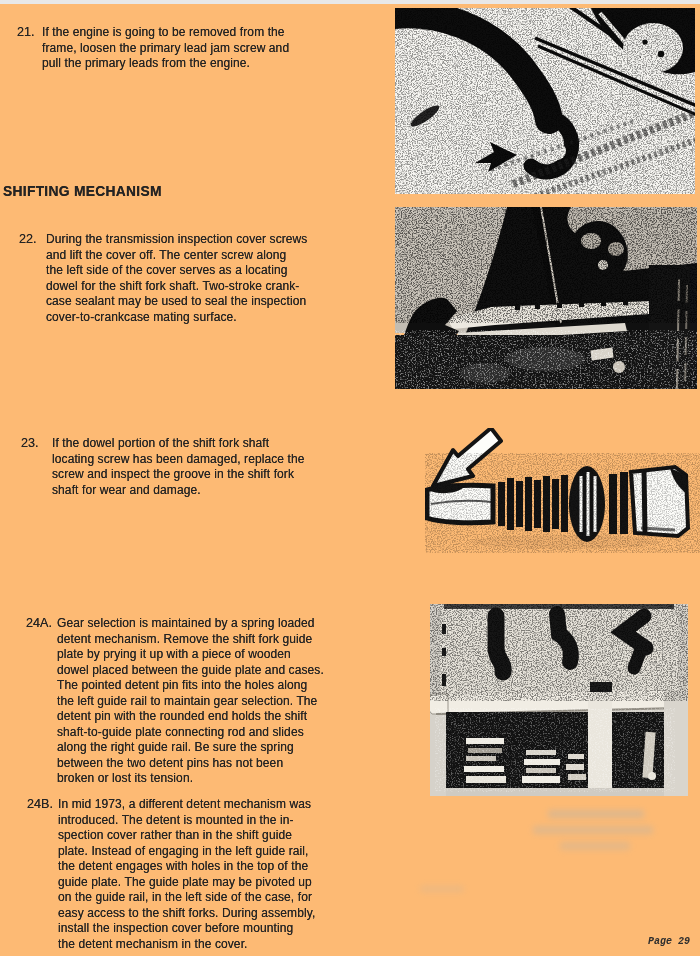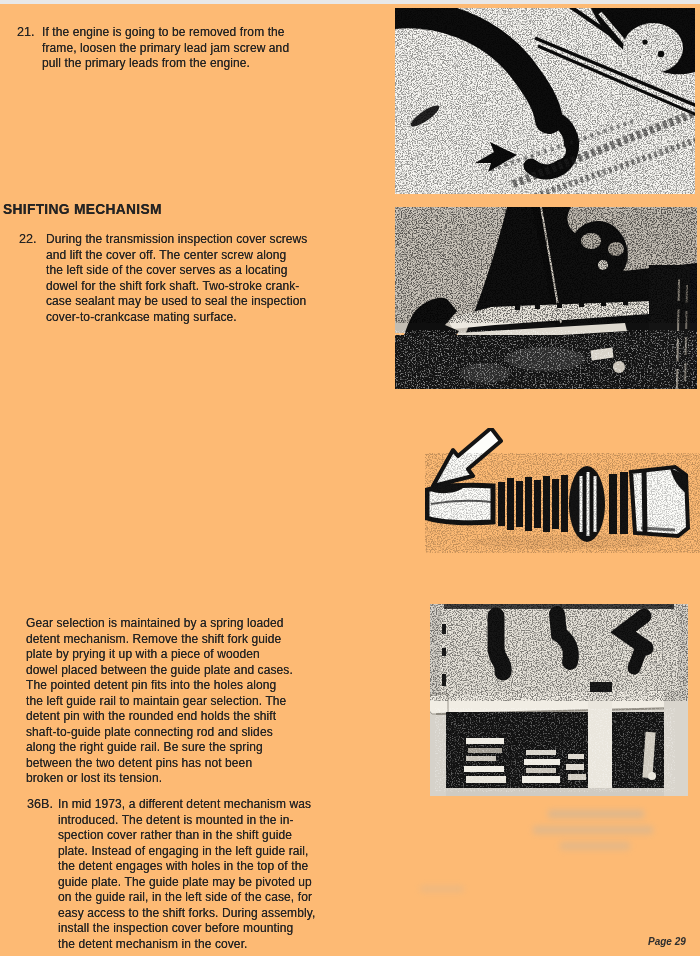--- a/index.html
+++ b/index.html
@@ -11,28 +11,28 @@
   .sheet *{box-sizing:border-box;}
   .item{position:absolute;display:flex;}
   .item .num{flex:0 0 auto;font-size:12.6px;line-height:15.5px;font-weight:400;}
   .item .txt{
     font-size:12px;line-height:15.5px;white-space:pre-line;
     letter-spacing:0.1px;width:322px;
     text-shadow:0 0 0.45px rgba(30,30,30,.85);
   }
   .item .num{text-shadow:0 0 0.45px rgba(30,30,30,.85);}
   .heading{
-    position:absolute;left:3px;top:198px;margin:0;
+    position:absolute;left:3px;top:180px;margin:0;
     font-size:13.8px;font-weight:700;letter-spacing:0.3px;
     text-shadow:0 0 0.5px rgba(25,25,25,.9);
   }
   .photo{position:absolute;margin:0;padding:0;line-height:0;}
   .pagenum{
     position:absolute;left:648px;top:932px;
-    font-size:10px;font-style:italic;font-weight:700;color:#2e2e2e;
+    font-size:10px;font-style:italic;font-weight:700;color:#2e2e2e;font-family:Liberation Mono, monospace;
   }
   .smudge{position:absolute;background:#b7b3aa;filter:blur(3px);border-radius:2px;}
 </style>
 </head>
 <body>
 
 <div class="sheet">
 
   <svg width="0" height="0" style="position:absolute" aria-hidden="true">
     <defs>
@@ -59,37 +59,45 @@
   <div class="item" style="left:19px;top:228px;">
     <span class="num" style="width:27px;">22.</span>
     <div class="txt">During the transmission inspection cover screws
 and lift the cover off.  The center screw along
 the left side of the cover serves as a locating
 dowel for the shift fork shaft.  Two-stroke crank-
 case sealant may be used to seal the inspection
 cover-to-crankcase mating surface.</div>
   </div>
 
+  <div class="item" style="left:21px;top:432px;">
+    <span class="num" style="width:31px;">23.</span>
+    <div class="txt">If the dowel portion of the shift fork shaft
+locating screw has been damaged, replace the
+screw and inspect the groove in the shift fork
+shaft for wear and damage.</div>
+  </div>
 
   <div class="item" style="left:26px;top:612px;">
+    <span class="num" style="width:31px;">24A.</span>
     <div class="txt">Gear selection is maintained by a spring loaded
 detent mechanism.  Remove the shift fork guide
 plate by prying it up with a piece of wooden
 dowel placed between the guide plate and cases.
 The pointed detent pin fits into the holes along
 the left guide rail to maintain gear selection.  The
 detent pin with the rounded end holds the shift
 shaft-to-guide plate connecting rod and slides
 along the right guide rail.  Be sure the spring
 between the two detent pins has not been
 broken or lost its tension.</div>
   </div>
 
   <div class="item" style="left:27px;top:793px;">
-    <span class="num" style="width:31px;">36B.</span>
+    <span class="num" style="width:31px;">24B.</span>
     <div class="txt">In mid 1973, a different detent mechanism was
 introduced.  The detent is mounted in the in-
 spection cover rather than in the shift guide
 plate.  Instead of engaging in the left guide rail,
 the detent engages with holes in the top of the
 guide plate.  The guide plate may be pivoted up
 on the guide rail, in the left side of the case, for
 easy access to the shift forks.  During assembly,
 install the inspection cover before mounting
 the detent mechanism in the cover.</div>

